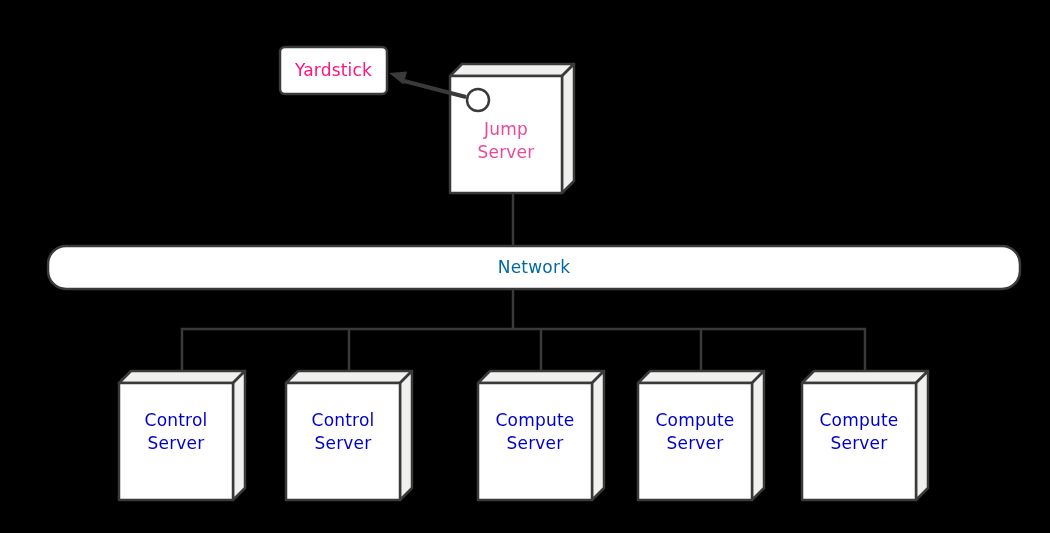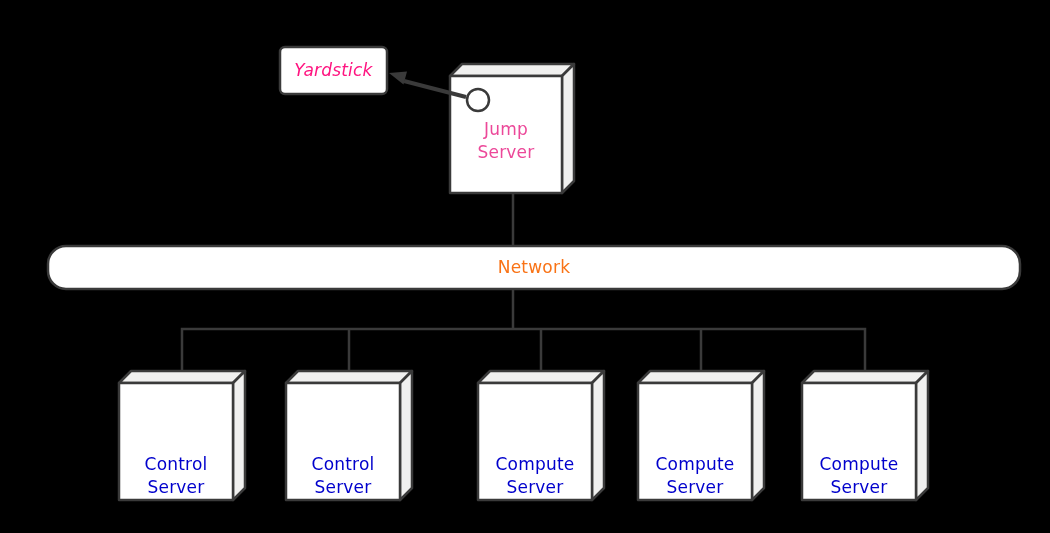--- a/index.html
+++ b/index.html
@@ -27,21 +27,21 @@
     justify-content: center;
     text-align: center;
     font-size: 17px;
     line-height: 23px;
     letter-spacing: 0.2px;
     user-select: none;
   }
   .label-yardstick  { left: 280px; top: 47px;  width: 107px; height: 47px; }
   .label-jump       { left: 461px; top: 88px;  width: 90px;  height: 105px; }
   .label-network    { left: 48px;  top: 246px; width: 972px; height: 43px; }
-  .label-server     { top: 383px; width: 90px; height: 98px; margin-top: 44px; }
+  .label-server     { top: 383px; width: 90px; height: 98px; }
   .label-server-0   { left: 131px; }
   .label-server-1   { left: 298px; }
   .label-server-2   { left: 490px; }
   .label-server-3   { left: 650px; }
   .label-server-4   { left: 814px; }
 </style>
 </head>
 <body>
 
 <div id="stage">
@@ -100,25 +100,25 @@
       <rect x="638" y="383" width="114" height="117" fill="#ffffff"></rect>
     </g>
 
     <g stroke="#3a3a3a" stroke-width="2.5" stroke-linejoin="round">
       <polygon points="802,383 814,371 928,371 916,383" fill="#f0f0ef"></polygon>
       <polygon points="916,383 928,371 928,488 916,500" fill="#f0f0ef"></polygon>
       <rect x="802" y="383" width="114" height="117" fill="#ffffff"></rect>
     </g>
   </svg>
 
-  <div class="label label-yardstick" style="color: rgb(255, 20, 128); font-style: italic;">Yardstick</div>
+  <div class="label label-yardstick" style="color: rgb(255, 20, 128);">Yardstick</div>
 
   <div class="label label-jump" style="color: #ec4899;">Jump Server</div>
 
-  <div class="label label-network" style="color: #f97316;">Network</div>
+  <div class="label label-network" style="color: #0369a1;">Network</div>
 
   <div class="label label-server label-server-0" style="color: rgb(0, 0, 204);">Control Server</div>
 
   <div class="label label-server label-server-1" style="color: rgb(0, 0, 204);">Control Server</div>
 
   <div class="label label-server label-server-2" style="color: rgb(0, 0, 204);">Compute Server</div>
 
   <div class="label label-server label-server-3" style="color: rgb(0, 0, 204);">Compute Server</div>
 
   <div class="label label-server label-server-4" style="color: rgb(0, 0, 204);">Compute Server</div>

